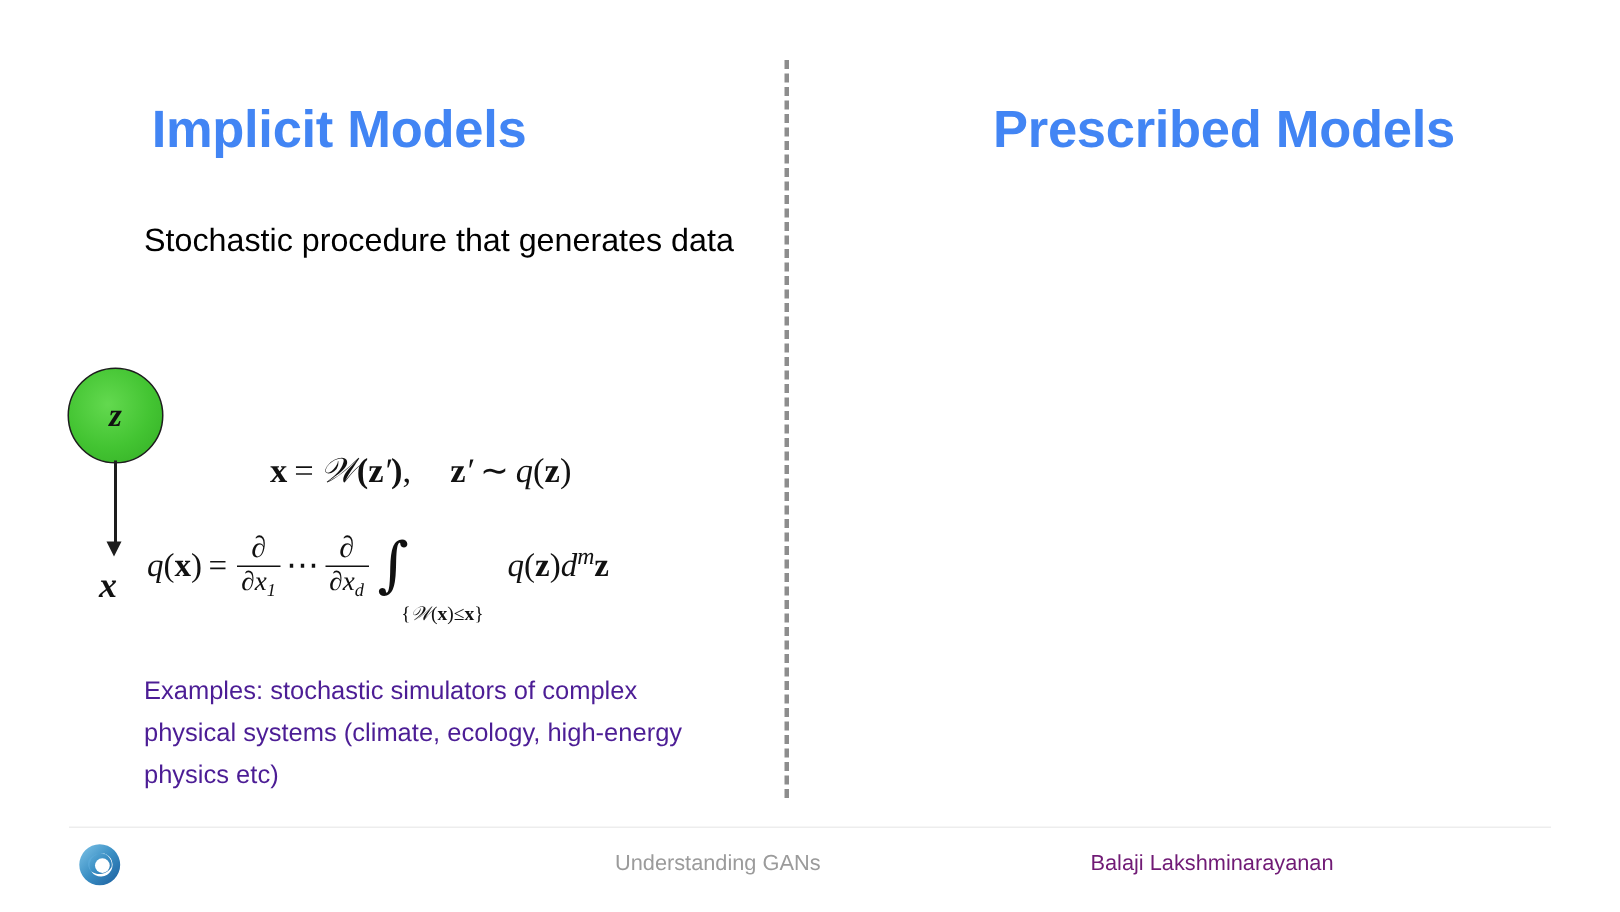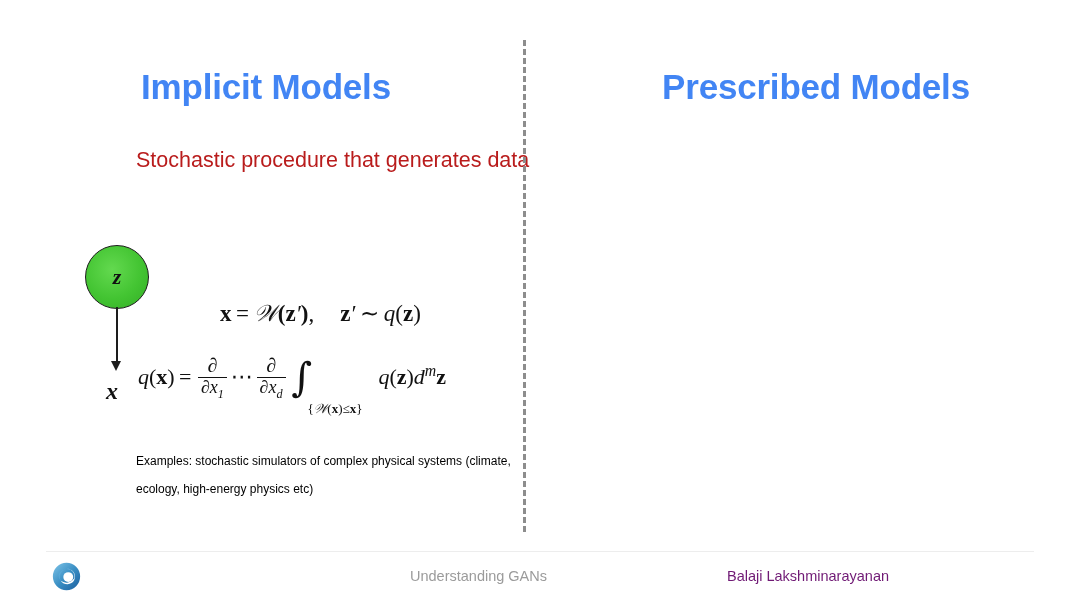--- a/index.html
+++ b/index.html
@@ -7,50 +7,50 @@
     width:1080px;height:608px;
     background:#ffffff;
     font-family:"Liberation Sans", sans-serif;
     overflow:hidden;
     position:relative;
   }
   .slide{position:absolute;inset:0;}
 
   
   .col{position:absolute;top:0;bottom:0;}
-  .col-left{left:0;width:524px;margin-left:40px;}
+  .col-left{left:0;width:524px;}
   .col-right{left:524px;width:556px;}
 
   .title{
     position:absolute;
     width:100%;
     text-align:center;
     font-size:35px;
     font-weight:bold;
     color:#4285f4;
     letter-spacing:-0.2px;
     white-space:nowrap;
   }
   .title-left{top:67px;left:-36px;}
   .title-right{top:67px;left:14px;}
 
   .body-text{
     position:absolute;
-    color:#b91c1c;
+    color:#000000;
     font-size:21.5px;
     line-height:33px;
     font-weight:400;
   }
   .body-left{left:96px;top:144px;width:400px;}
 
   .examples{
     position:absolute;
     left:96px;top:447px;width:380px;
-    color:#000000;
-    font-size:12px;
+    color:#4c1d95;
+    font-size:17px;
     line-height:28px;
   }
 
   
   .divider{
     position:absolute;
     left:523px;top:40px;
     width:0;height:492px;
     border-left:3px dashed #8d8d8d;
   }

